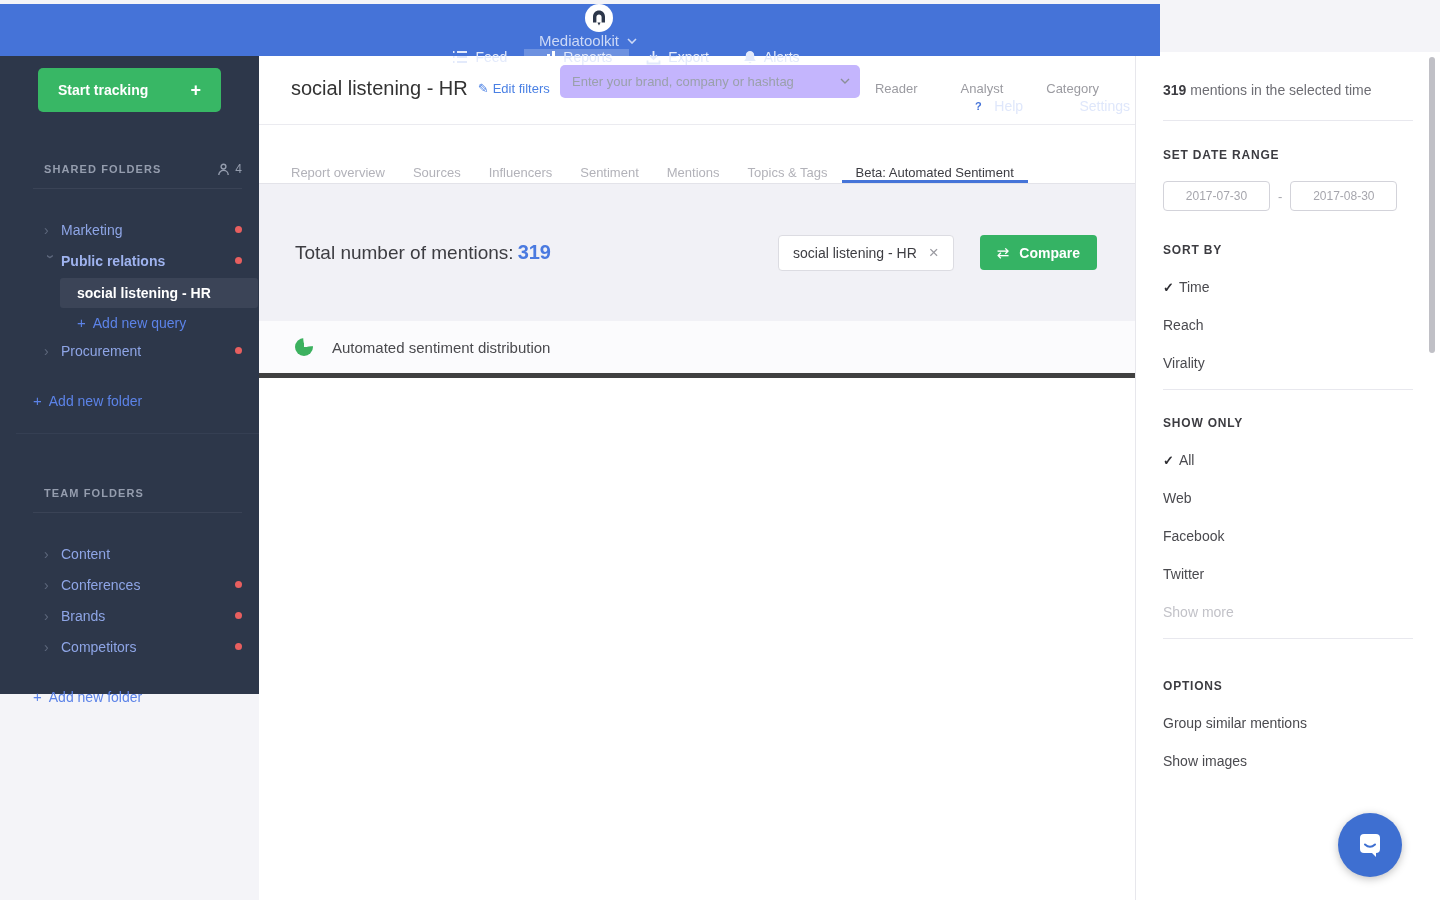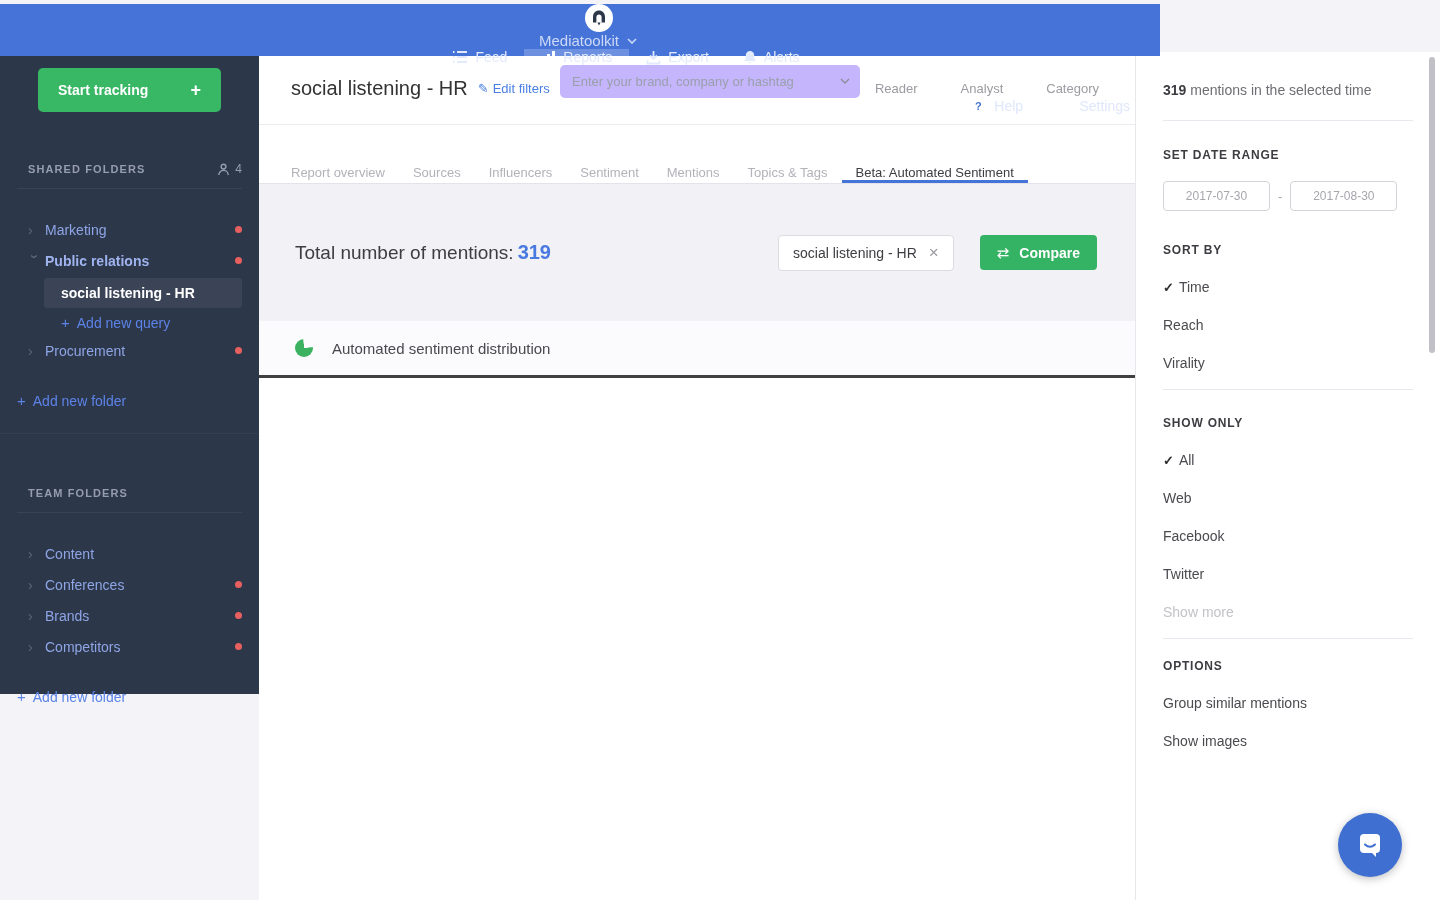--- a/index.html
+++ b/index.html
@@ -23,21 +23,21 @@
               font-family:"Liberation Sans", sans-serif; }
   .nav-search input::placeholder { color:#9aa0ab; }
   .nav-search .search-caret { position:absolute; right:10px; top:13px; }
   .nav-right { display:flex; align-items:center; gap:34px; margin-left:auto; margin-right:30px; }
   .nav-util { display:flex; align-items:center; gap:8px; font-size:14px; color:#dfe7fb; cursor:pointer; }
   .help-badge { width:16px; height:16px; border-radius:50%; background:#ffffff; color:#4573d8;
                 font-size:11px; font-weight:bold; display:flex; align-items:center; justify-content:center; }
   .gear-glyph { font-size:16px; color:#ffffff; line-height:1; }
 
   
-  .sidebar { position:absolute; left:0; top:52px; width:259px; height:642px; background:#2d374a; }
+  .sidebar { position:absolute; left:0; top:52px; width:259px; height:642px; background:#2d374a;padding-left:16px; }
   .start-btn { position:absolute; left:38px; top:16px; width:183px; height:44px; background:#38b765;
                border:none; border-radius:5px; color:#fff; font-weight:bold; font-size:14px;
                display:flex; align-items:center; justify-content:space-between; padding:0 20px;
                cursor:pointer; font-family:"Liberation Sans", sans-serif; }
   .start-btn .plus { font-size:18px; font-weight:bold; }
   .side-header { display:flex; align-items:center; padding:0 17px 0 28px; height:18px;
                  color:#959dae; font-size:11px; font-weight:bold; letter-spacing:1.1px; }
   .side-header .spacer { flex:1; }
   .side-header .count { font-size:12px; font-weight:normal; margin-left:5px; letter-spacing:0; }
   .side-divider { border-top:1px solid #3a4356; margin:10px 17px 0 17px; }
@@ -78,21 +78,21 @@
   .total-value { color:#4a7ae0; font-weight:bold; font-size:20px; margin-left:4px; }
   .strip-right { margin-left:auto; display:flex; align-items:center; gap:26px; }
   .query-chip { height:36px; background:#fff; border:1px solid #dcdce2; border-radius:4px;
                 display:flex; align-items:center; gap:12px; padding:0 14px; font-size:14px;
                 color:#3d3d42; }
   .chip-close { color:#9a9aa1; font-size:17px; cursor:pointer; }
   .compare-btn { height:35px; background:#35b364; border:none; border-radius:4px; color:#fff;
                  font-size:14px; font-weight:bold; display:flex; align-items:center; gap:10px;
                  padding:0 17px; cursor:pointer; font-family:"Liberation Sans", sans-serif; }
   .compare-btn .swap { font-size:15px; font-weight:normal; }
-  .section-bar { height:57px; background:#fbfbfd; border-bottom:3px solid #404040;
+  .section-bar { height:57px; background:#fbfbfd; border-bottom:5px solid #404040;
                  display:flex; align-items:center; gap:19px; padding:0 36px; }
   .pie-icon { width:18px; height:18px; border-radius:50%;
               background:conic-gradient(#fbfbfd 0deg 80deg, #3cb15f 88deg 352deg, #fbfbfd 358deg); }
   .section-title { font-size:15px; color:#4a4a4e; }
   .chart-area { position:relative; height:521px; background:#f4f4f8; }
   .export-btn { position:absolute; right:50px; top:78px; width:30px; height:26px; background:#fff;
                 border-radius:4px; display:flex; flex-direction:column; justify-content:center;
                 gap:3px; align-items:center; cursor:pointer; box-shadow:0 0 2px rgba(0,0,0,0.08); }
   .export-btn .bar { width:14px; height:3px; background:#6e6e72; }
   .pie-label { font-size:13px; font-weight:bold; fill:#3a3a3a;
@@ -363,21 +363,21 @@
     <span>Facebook</span>
   </div>
   <div class="rp-option">
     <span>Twitter</span>
   </div>
   <div class="rp-option muted">
     <span>Show more</span>
   </div>
   <div class="rp-divider" style="margin-top:18px"></div>
 
-  <div class="rp-header" style="margin-top:20px">OPTIONS</div>
+  <div class="rp-header" style="margin-top:40px">OPTIONS</div>
   <div class="rp-option">
     <span>Group similar mentions</span>
   </div>
   <div class="rp-option">
     <span>Show images</span>
   </div>
 </div>
 
 <div class="rp-scroll-thumb"></div>
 

